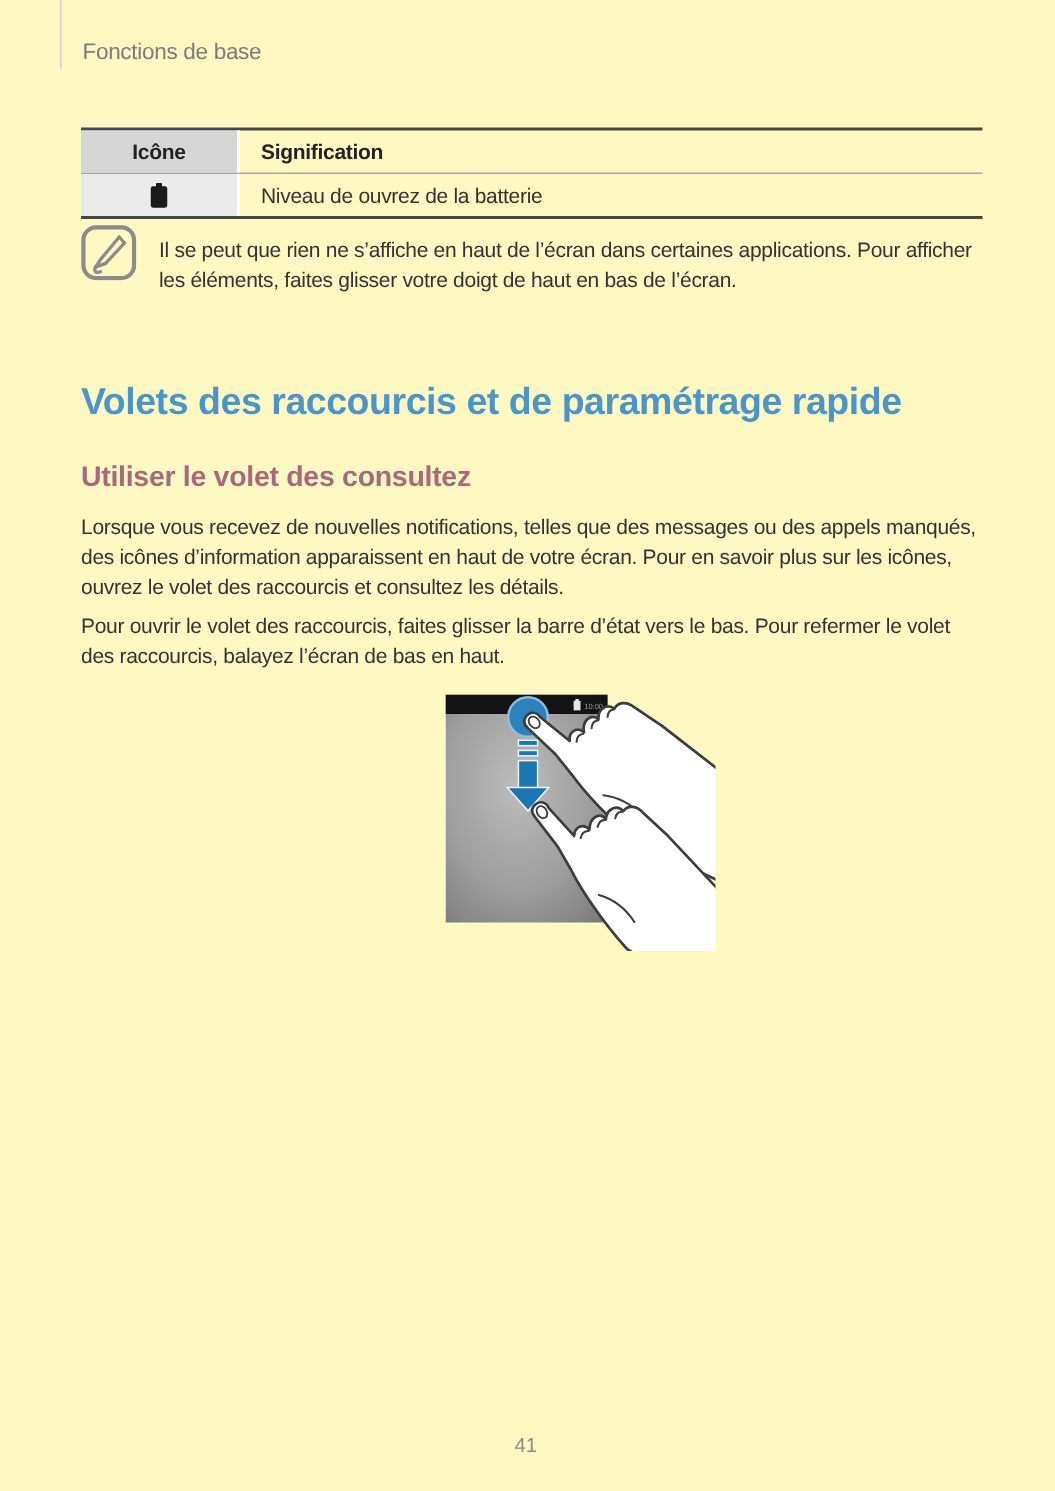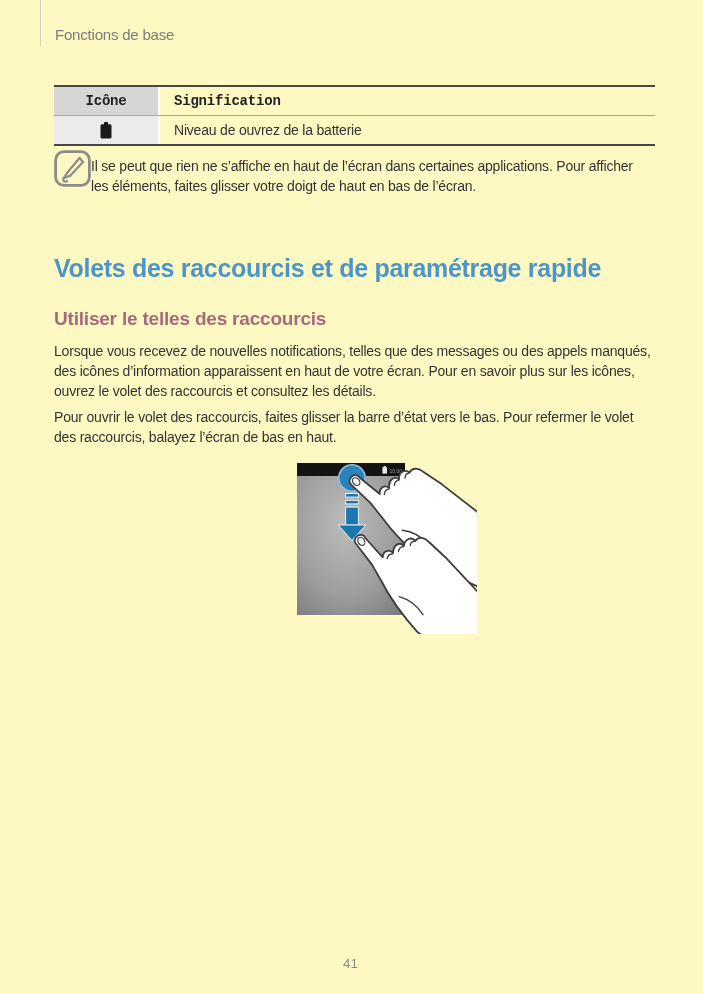--- a/index.html
+++ b/index.html
@@ -30,26 +30,26 @@
   }
   .trow{display:flex;height:28px;align-items:center;}
   .trow.head{border-bottom:1px solid #a6a6a6;}
   .c1{
     width:104px;align-self:stretch;flex:none;
     display:flex;align-items:center;justify-content:center;
     background:#d6d6d6;border-right:2px solid #ffffff;
   }
   .trow.body .c1{background:#ebebeb;}
   .c2{padding-left:14px;}
-  .trow.head .c1,.trow.head .c2{font-weight:bold;color:#222;font-family:Liberation Mono, monospace;}
+  .trow.head .c1,.trow.head .c2{font-weight:bold;color:#222;}
 
   
   .note{
     position:absolute;left:54px;top:150px;width:601px;
-    display:flex;align-items:flex-start;
+    display:flex;gap:15px;align-items:flex-start;
   }
   .note-icon{flex:none;width:37px;height:37px;display:block;}
   .note p{margin:6px 0 0 0;font-size:14px;line-height:20px;letter-spacing:-0.2px;width:548px;}
 
   
   .h1{
     position:absolute;left:54px;top:254px;margin:0;
     font-size:25px;font-weight:bold;color:#4c95c8;letter-spacing:-0.3px;
     white-space:nowrap;
   }
@@ -108,21 +108,21 @@
         <path d="M 25.5 8 L 29 12"></path>
         <path d="M 13.2 22.8 L 9.6 28.2 L 16.4 25.6"></path>
         <path d="M 9.6 28.2 C 8.4 30.8 10 32.4 13 31.2"></path>
       </g>
     </svg>
     <p>Il se peut que rien ne s’affiche en haut de l’écran dans certaines applications. Pour afficher les éléments, faites glisser votre doigt de haut en bas de l’écran.</p>
   </div>
 
   <h1 class="h1">Volets des raccourcis et de paramétrage rapide</h1>
 
-  <h2 class="h2">Utiliser le telles des raccourcis</h2>
+  <h2 class="h2">Utiliser le volet des consultez</h2>
 
   <p class="body-p p1">Lorsque vous recevez de nouvelles notifications, telles que des messages ou des appels manqués, des icônes d’information apparaissent en haut de votre écran. Pour en savoir plus sur les icônes, ouvrez le volet des raccourcis et consultez les détails.</p>
   <p class="body-p p2">Pour ouvrir le volet des raccourcis, faites glisser la barre d’état vers le bas. Pour refermer le volet des raccourcis, balayez l’écran de bas en haut.</p>
 
   <figure class="figure">
     <svg width="180" height="171" viewBox="0 0 180 171">
       <defs>
         <radialGradient id="scr" cx="0.45" cy="0.4" r="0.85">
           <stop offset="0" stop-color="#bcbcbc"></stop>
           <stop offset="0.55" stop-color="#9d9d9d"></stop>

